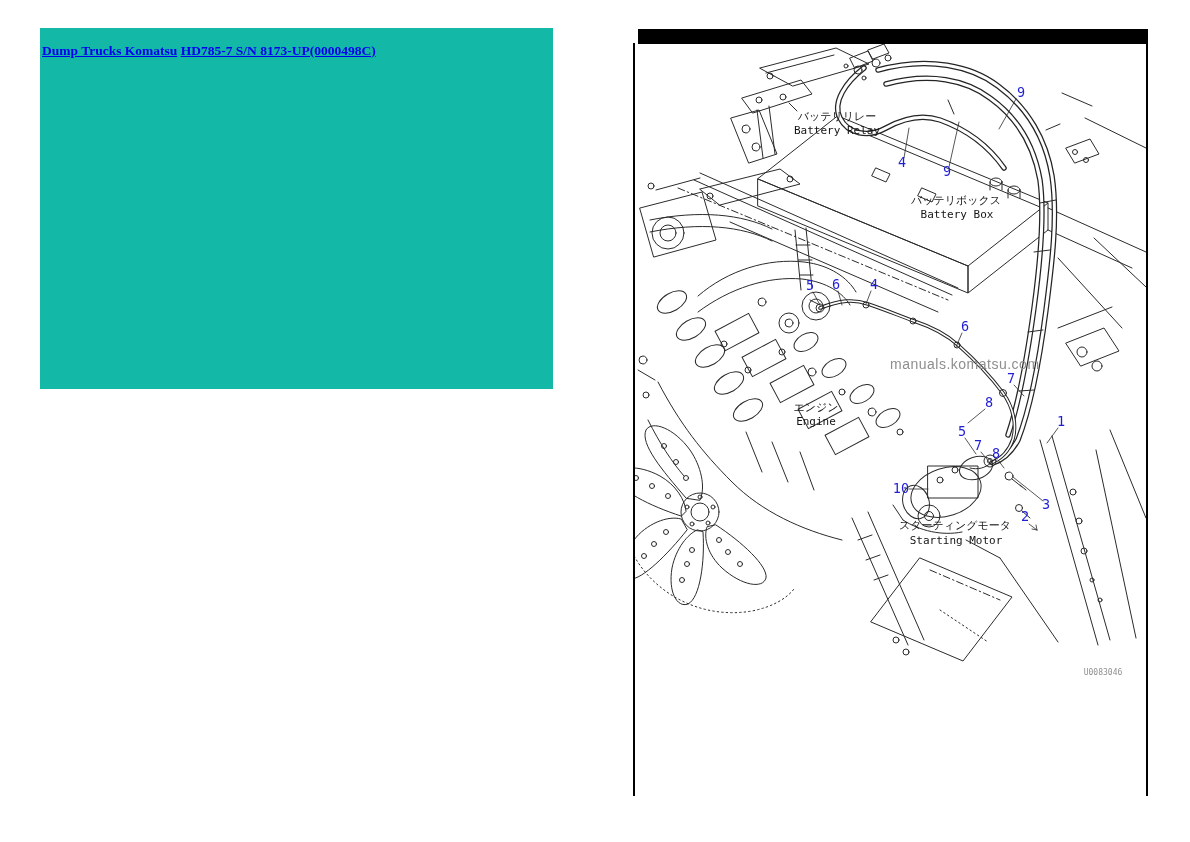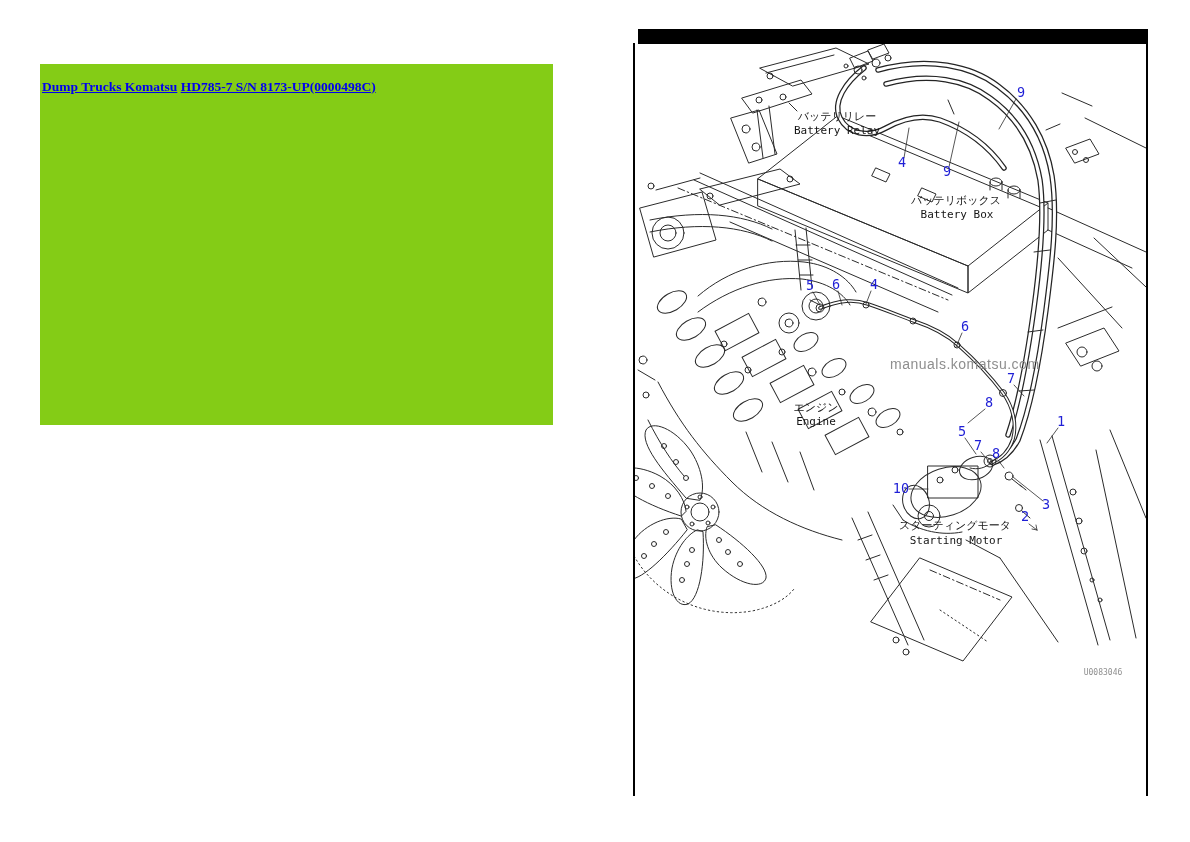--- a/index.html
+++ b/index.html
@@ -3,21 +3,21 @@
 <meta charset="utf-8">
 <style>
   html,body{margin:0;padding:0;}
   body{
     width:1190px;height:842px;position:relative;background:#ffffff;
     font-family:"Liberation Sans",sans-serif;overflow:hidden;
   }
   
   .crumb-panel{
     position:absolute;left:40px;top:28px;width:513px;height:361px;
-    background:#84cc16;box-sizing:border-box;padding:15px 2px 12px 2px;margin-top:36px;
+    background:#14b8a6;box-sizing:border-box;padding:15px 2px 12px 2px;
   }
   .crumb-line{
     font-family:"Liberation Serif","DejaVu Serif",serif;
     font-weight:bold;font-size:13.5px;line-height:15px;white-space:nowrap;
   }
   .crumb-line a{color:#0000f0;text-decoration:underline;cursor:pointer;}
   
   .top-bar{position:absolute;left:638px;top:29px;width:510px;height:15px;background:#000000;}
   .rule-left{position:absolute;left:633px;top:43px;width:2px;height:753px;background:#000000;}
   .rule-right{position:absolute;left:1146px;top:40px;width:2px;height:756px;background:#000000;}

